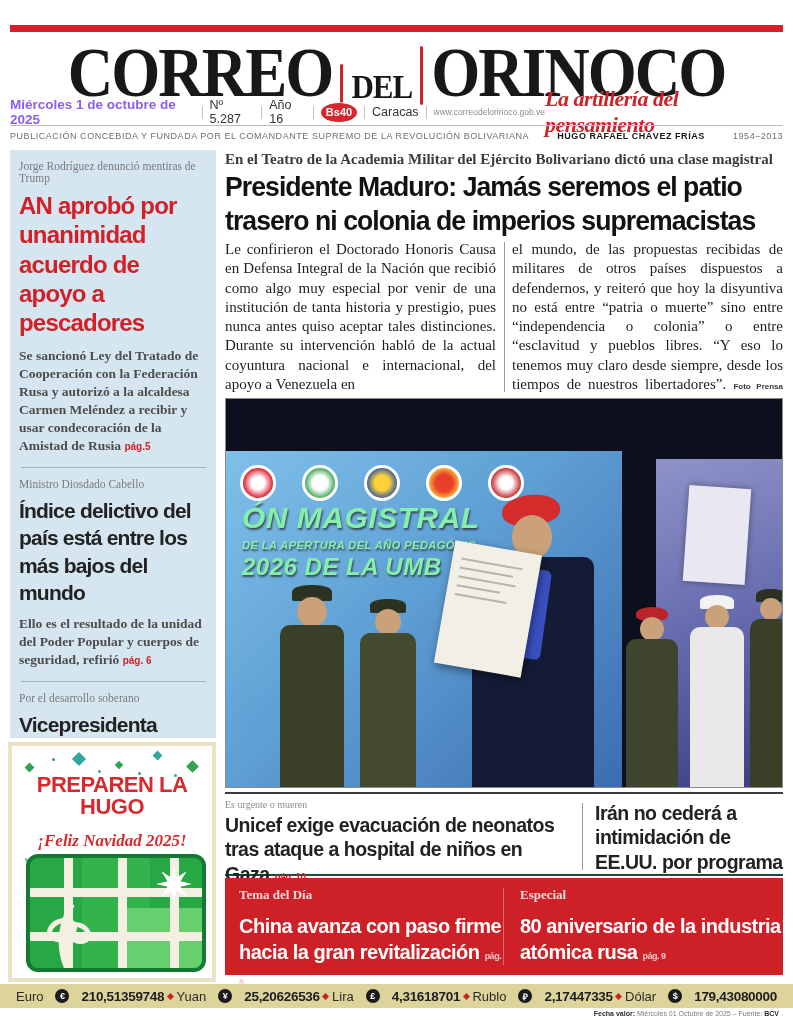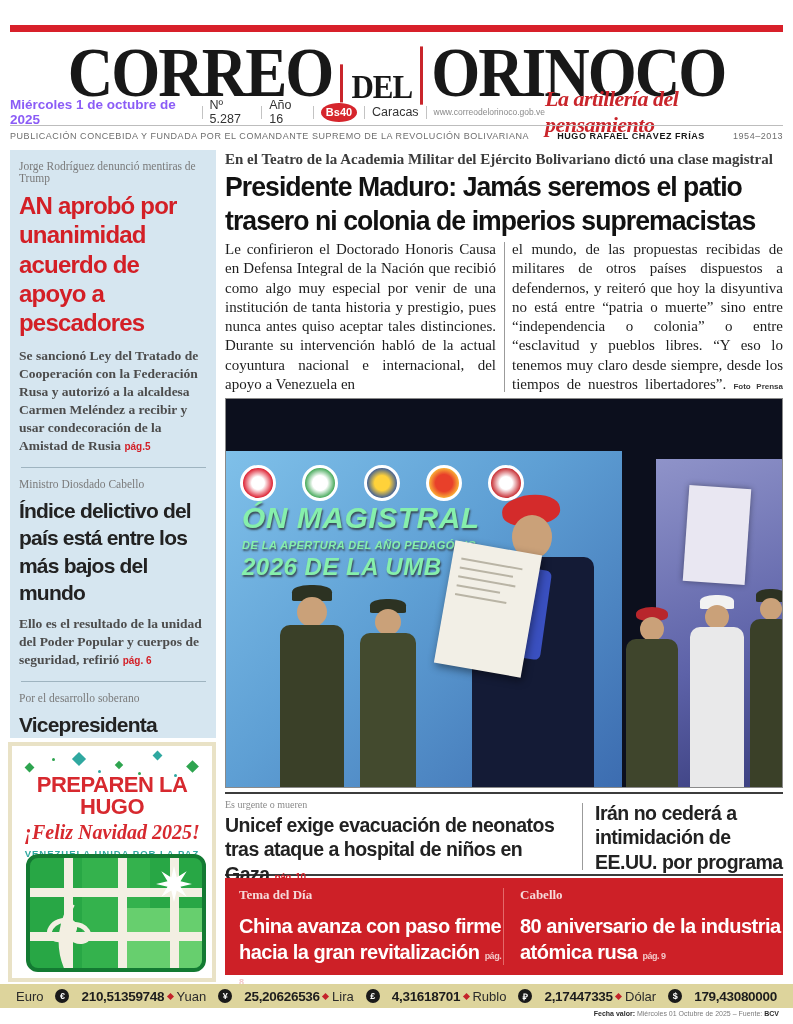--- a/index.html
+++ b/index.html
@@ -51,21 +51,21 @@
 
   
   .ad { position:absolute; left:8px; top:742px; width:208px; height:240px;
     background:#fff; border:4px solid #e9e2c6; padding:6px 4px 0 4px; text-align:center; }
   .spark { position:absolute; }
   .spark-d { width:7px; height:7px; transform:rotate(45deg); }
   .spark-dot { width:3px; height:3px; border-radius:50%; }
   .ad-title { font-family:"Liberation Sans", sans-serif; font-weight:bold; font-size:22px;
     letter-spacing:-0.5px; color:#d7292f; margin-top:22px; line-height:1; }
   .ad-sub { font-family:"Liberation Serif", serif; font-style:italic; font-weight:bold;
-    font-size:20px; color:#d7292f; margin-top:3px; }
+    font-size:17px; color:#d7292f; margin-top:13px; }
   .ad-tag { font-family:"Liberation Sans", sans-serif; font-size:9.5px; letter-spacing:1px;
     color:#2fa8a0; font-weight:bold; margin-top:4px; }
   .ad-table { position:absolute; left:14px; top:108px; width:180px; height:118px;
     background:#28a745; border:4px solid #137a32; border-radius:12px; overflow:hidden; }
   .ad-table-light { position:absolute; right:0; bottom:0; width:46%; height:55%; background:#67cf6e; }
   .ad-table-mid { position:absolute; left:30%; top:0; width:40%; height:100%; background:#3cb954; opacity:.6; }
   .ribbon-v { position:absolute; top:-4px; width:9px; height:126px; background:#f3efe2; }
   .ribbon-h { position:absolute; left:-4px; width:188px; height:9px; background:#f3efe2; }
   .ad-star { position:absolute; right:10px; top:8px; }
   .ad-bow { position:absolute; left:8px; bottom:-6px; }
@@ -331,21 +331,21 @@
   <div class="redband">
     <div class="rb-cell rb-left">
       <div class="rb-label">Tema del Día</div>
       <div class="rb-head">
         <span>China avanza con paso firme hacia la gran revitalización</span>
         <span class="rb-page">pág. 8</span>
       </div>
     </div>
     <div class="rb-div"></div>
     <div class="rb-cell rb-right">
-      <div class="rb-label">Cabello</div>
+      <div class="rb-label">Especial</div>
       <div class="rb-head">
         <span>80 aniversario de la industria atómica rusa</span>
         <span class="rb-page">pág. 9</span>
       </div>
     </div>
   </div>
 
   <div class="ticker">
     <div class="tk-item">
       <span class="tk-name">Euro</span>

